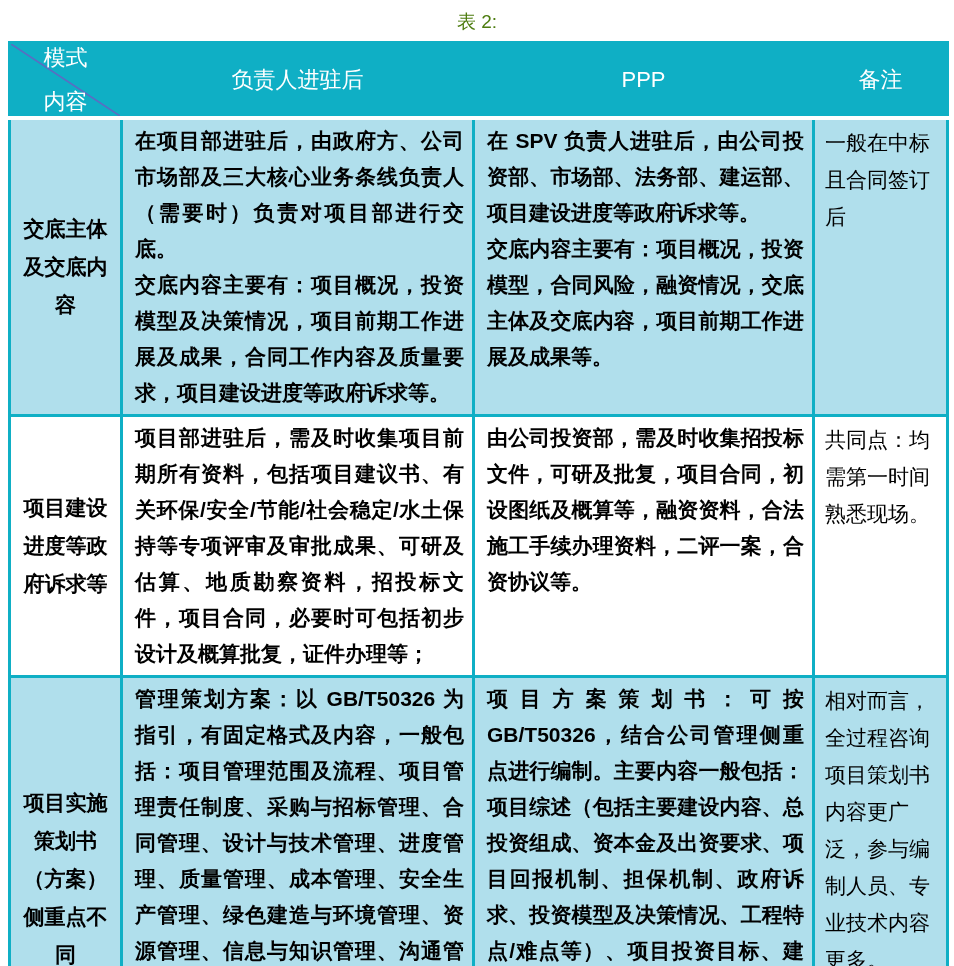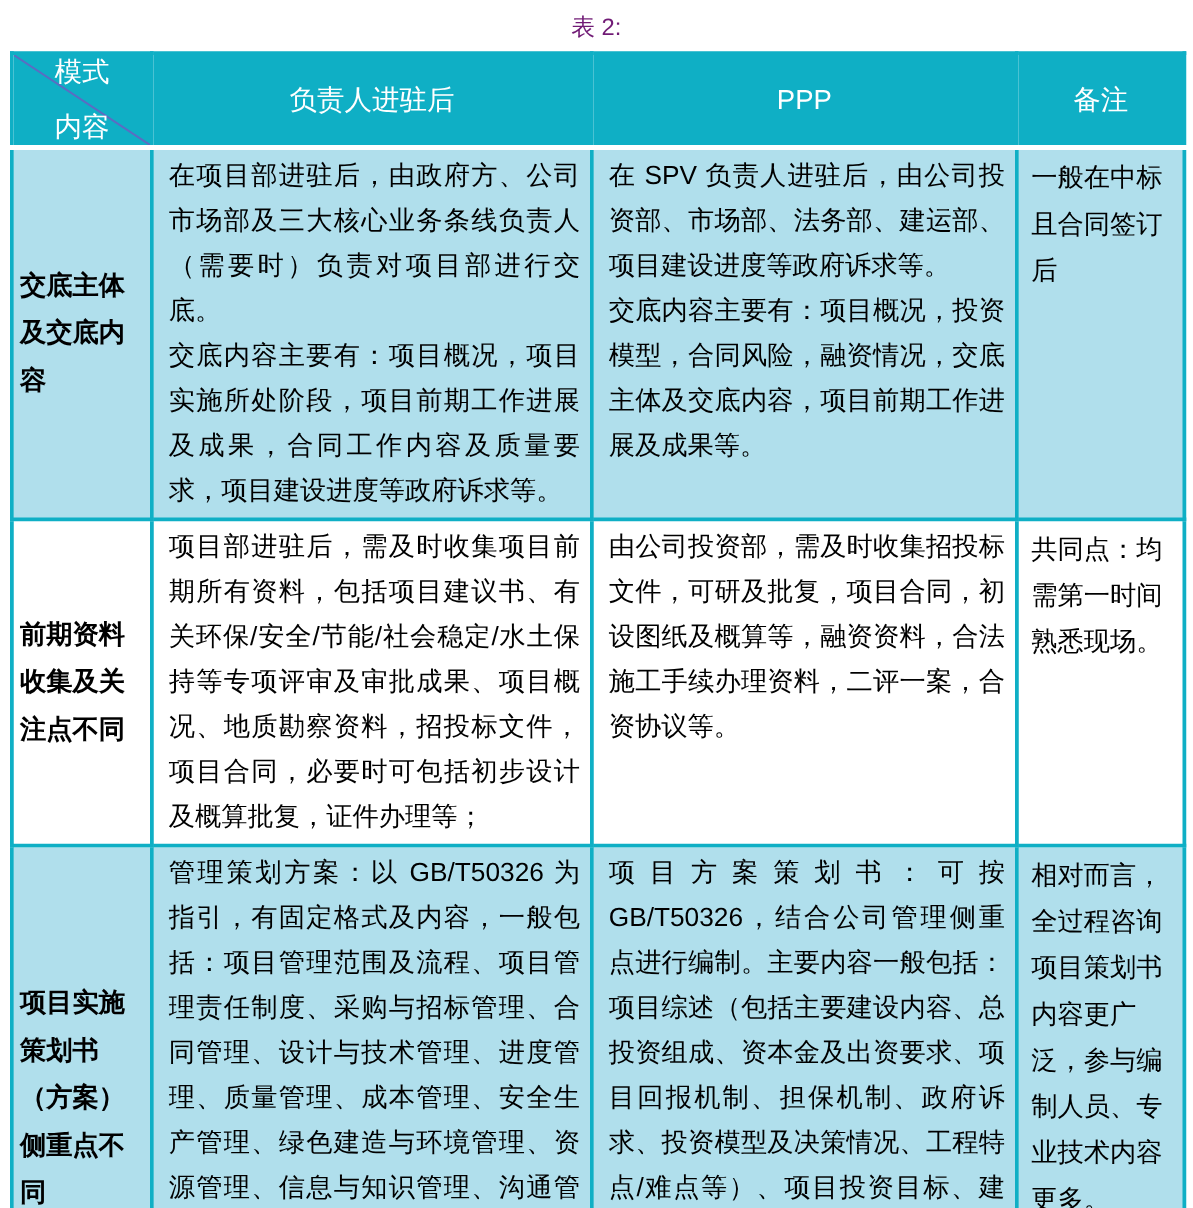--- a/index.html
+++ b/index.html
@@ -15,21 +15,21 @@
   html,body{margin:0;padding:0;background:#fff;}
   body{
     width:954px;min-height:966px;
     font-family:"Liberation Sans","DejaVu Sans",sans-serif;
     color:var(--body-text);
   }
   .caption{
     text-align:center;
     font-size:19px;
     padding:9px 0 6px 0;
-    color:#701a75;
+    color:#4d7c0f;
   }
   table.cmp{
     border-collapse:collapse;
     table-layout:fixed;
     width:938px;
     margin-left:8px;
     border:3px solid var(--border);
     border-bottom-width:5px;
   }
   col.c-label{width:112px;}
@@ -50,28 +50,29 @@
     font-weight:400;
     font-size:22px;
     text-align:center;
     vertical-align:middle;
     border-bottom:4px solid #ffffff;
     line-height:28px;
     height:62px;
     padding:2px 4px;
   }
   td.label{
+    text-align:center;
     vertical-align:middle;
     font-weight:600;
     padding:2px 5px;
     line-height:38px;
   }
   td.body{
     text-align:justify;
-    font-weight:400;
+    font-weight:700;
     padding:3px 8px 3px 12px;
   }
   td.body p{margin:0;}
   td.note{
     font-weight:400;
     padding:4px 8px 4px 10px;
     line-height:37px;
   }
   tr.stripe td{background:var(--stripe-bg);}
   tr.plain td{background:var(--white-bg);}
@@ -111,32 +112,32 @@
       <th>负责人进驻后</th>
       <th>PPP</th>
       <th>备注</th>
     </tr>
   </thead>
   <tbody>
     <tr class="stripe" style="height:224px;">
       <td class="label">交底主体及交底内容</td>
       <td class="body">
         <p>在项目部进驻后，由政府方、公司市场部及三大核心业务条线负责人（需要时）负责对项目部进行交底。</p>
-        <p>交底内容主要有：项目概况，项目实施所处阶段，项目前期工作进展及成果，合同工作内容及质量要求，项目建设进度等政府诉求等。</p>
+        <p>交底内容主要有：项目概况，投资模型及决策情况，项目前期工作进展及成果，合同工作内容及质量要求，项目建设进度等政府诉求等。</p>
       </td>
       <td class="body">
         <p>在 SPV 负责人进驻后，由公司投资部、市场部、法务部、建运部、项目建设进度等政府诉求等。</p>
         <p>交底内容主要有：项目概况，投资模型，合同风险，融资情况，交底主体及交底内容，项目前期工作进展及成果等。</p>
       </td>
       <td class="note">一般在中标且合同签订后</td>
     </tr>
     <tr class="plain" style="height:217px;">
-      <td class="label">前期资料收集及关注点不同</td>
+      <td class="label">项目建设进度等政府诉求等</td>
       <td class="body">
-        <p>项目部进驻后，需及时收集项目前期所有资料，包括项目建议书、有关环保/安全/节能/社会稳定/水土保持等专项评审及审批成果、项目概况、地质勘察资料，招投标文件，项目合同，必要时可包括初步设计及概算批复，证件办理等；</p>
+        <p>项目部进驻后，需及时收集项目前期所有资料，包括项目建议书、有关环保/安全/节能/社会稳定/水土保持等专项评审及审批成果、可研及估算、地质勘察资料，招投标文件，项目合同，必要时可包括初步设计及概算批复，证件办理等；</p>
       </td>
       <td class="body">
         <p>由公司投资部，需及时收集招投标文件，可研及批复，项目合同，初设图纸及概算等，融资资料，合法施工手续办理资料，二评一案，合资协议等。</p>
       </td>
       <td class="note">共同点：均需第一时间熟悉现场。</td>
     </tr>
     <tr class="stripe" style="height:318px;">
       <td class="label">项目实施策划书（方案）侧重点不同</td>
       <td class="body">
         <p>管理策划方案：以 GB/T50326 为指引，有固定格式及内容，一般包括：项目管理范围及流程、项目管理责任制度、采购与招标管理、合同管理、设计与技术管理、进度管理、质量管理、成本管理、安全生产管理、绿色建造与环境管理、资源管理、信息与知识管理、沟通管理、风险管理、收尾管理、管理绩效评价等。</p>

